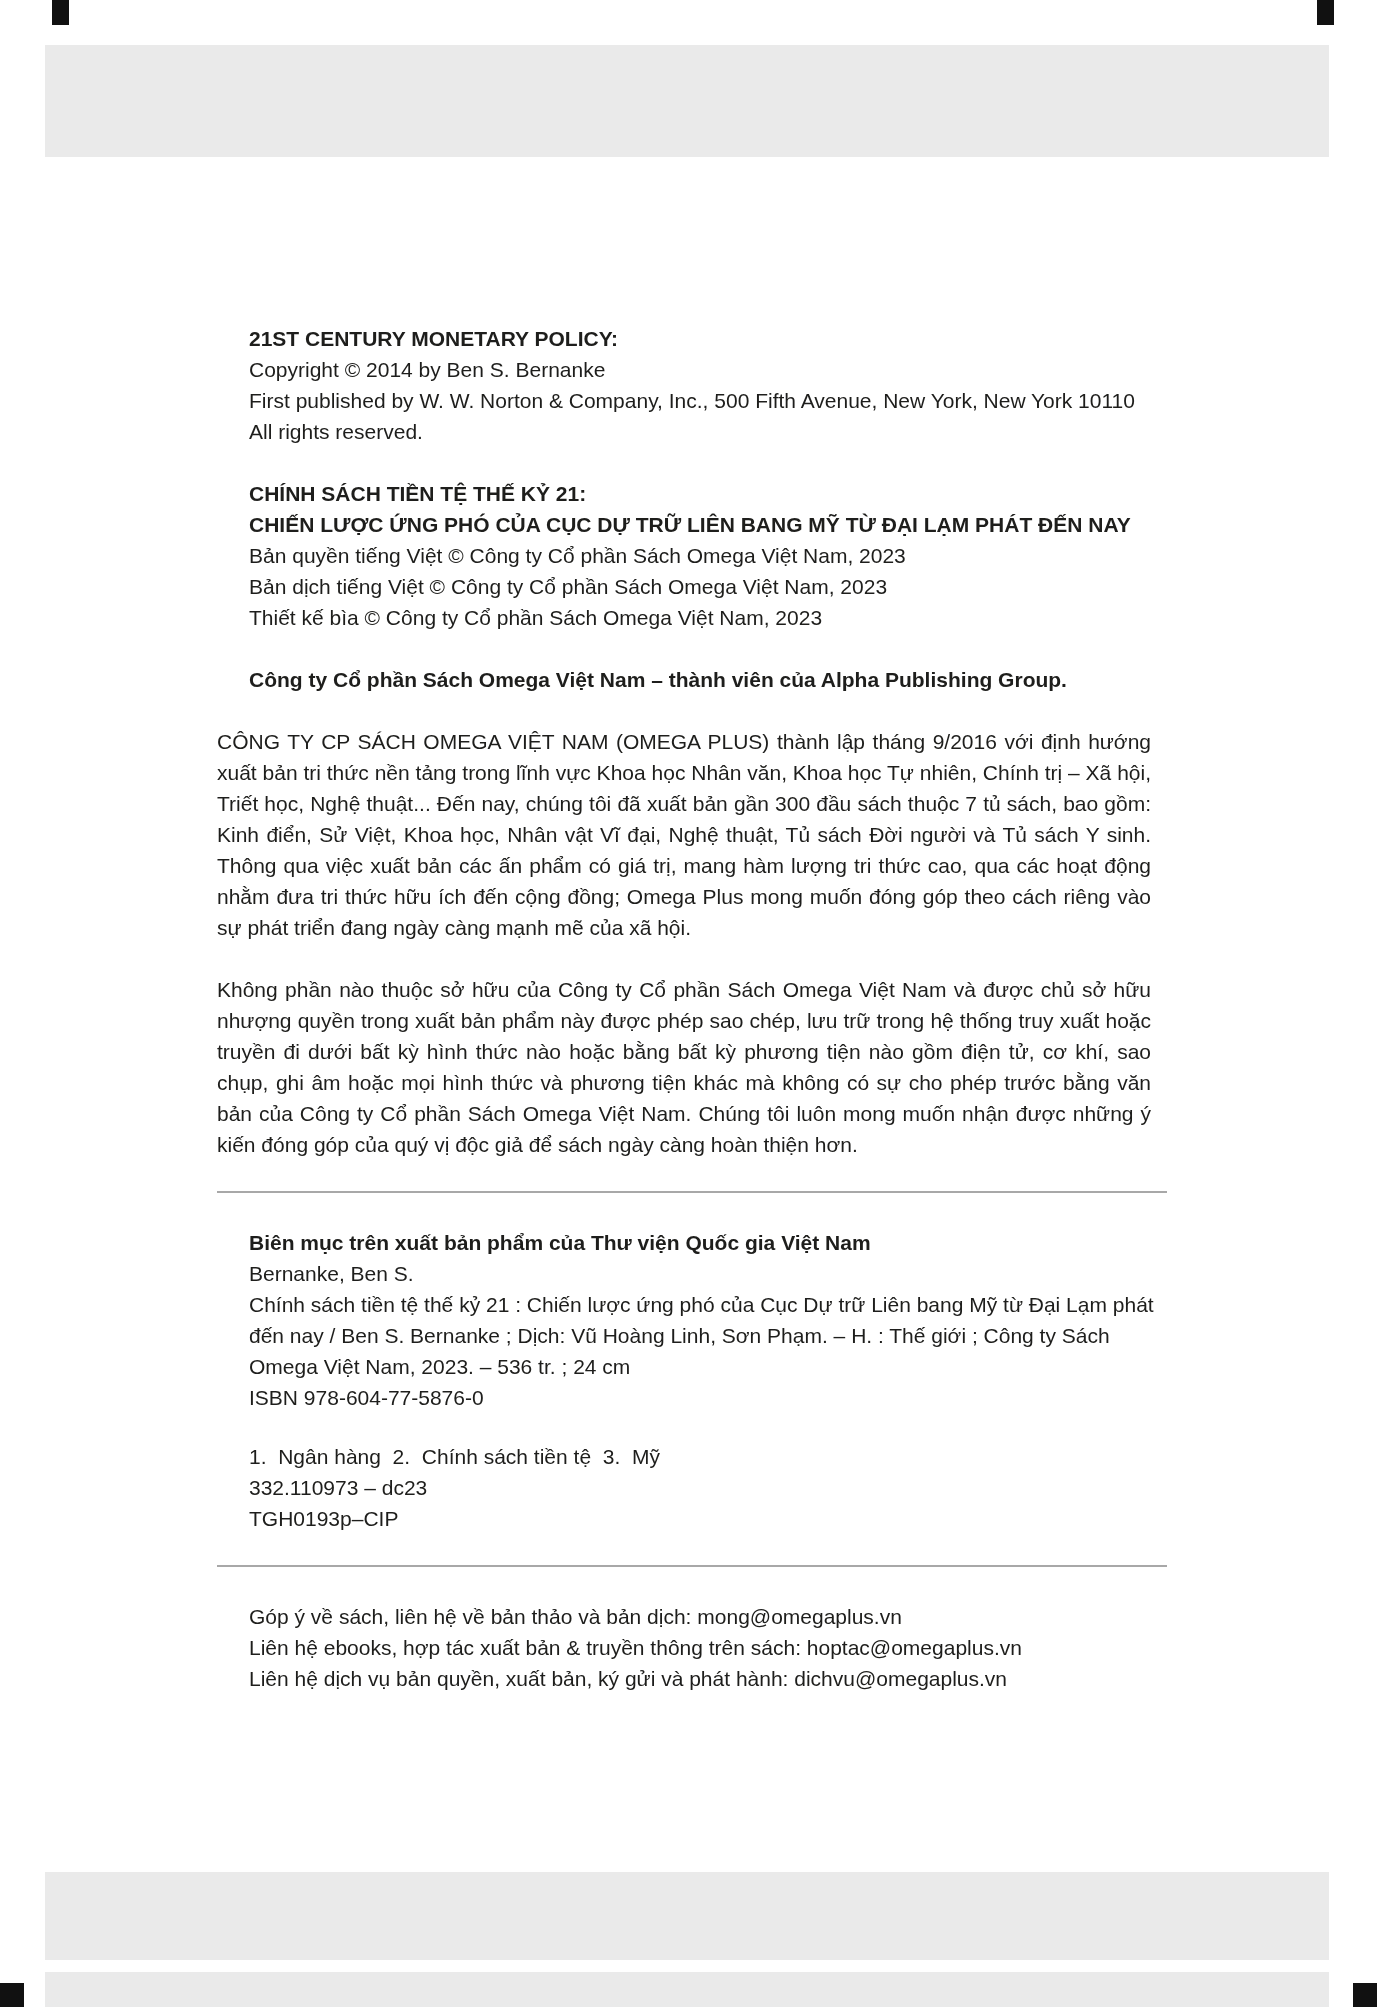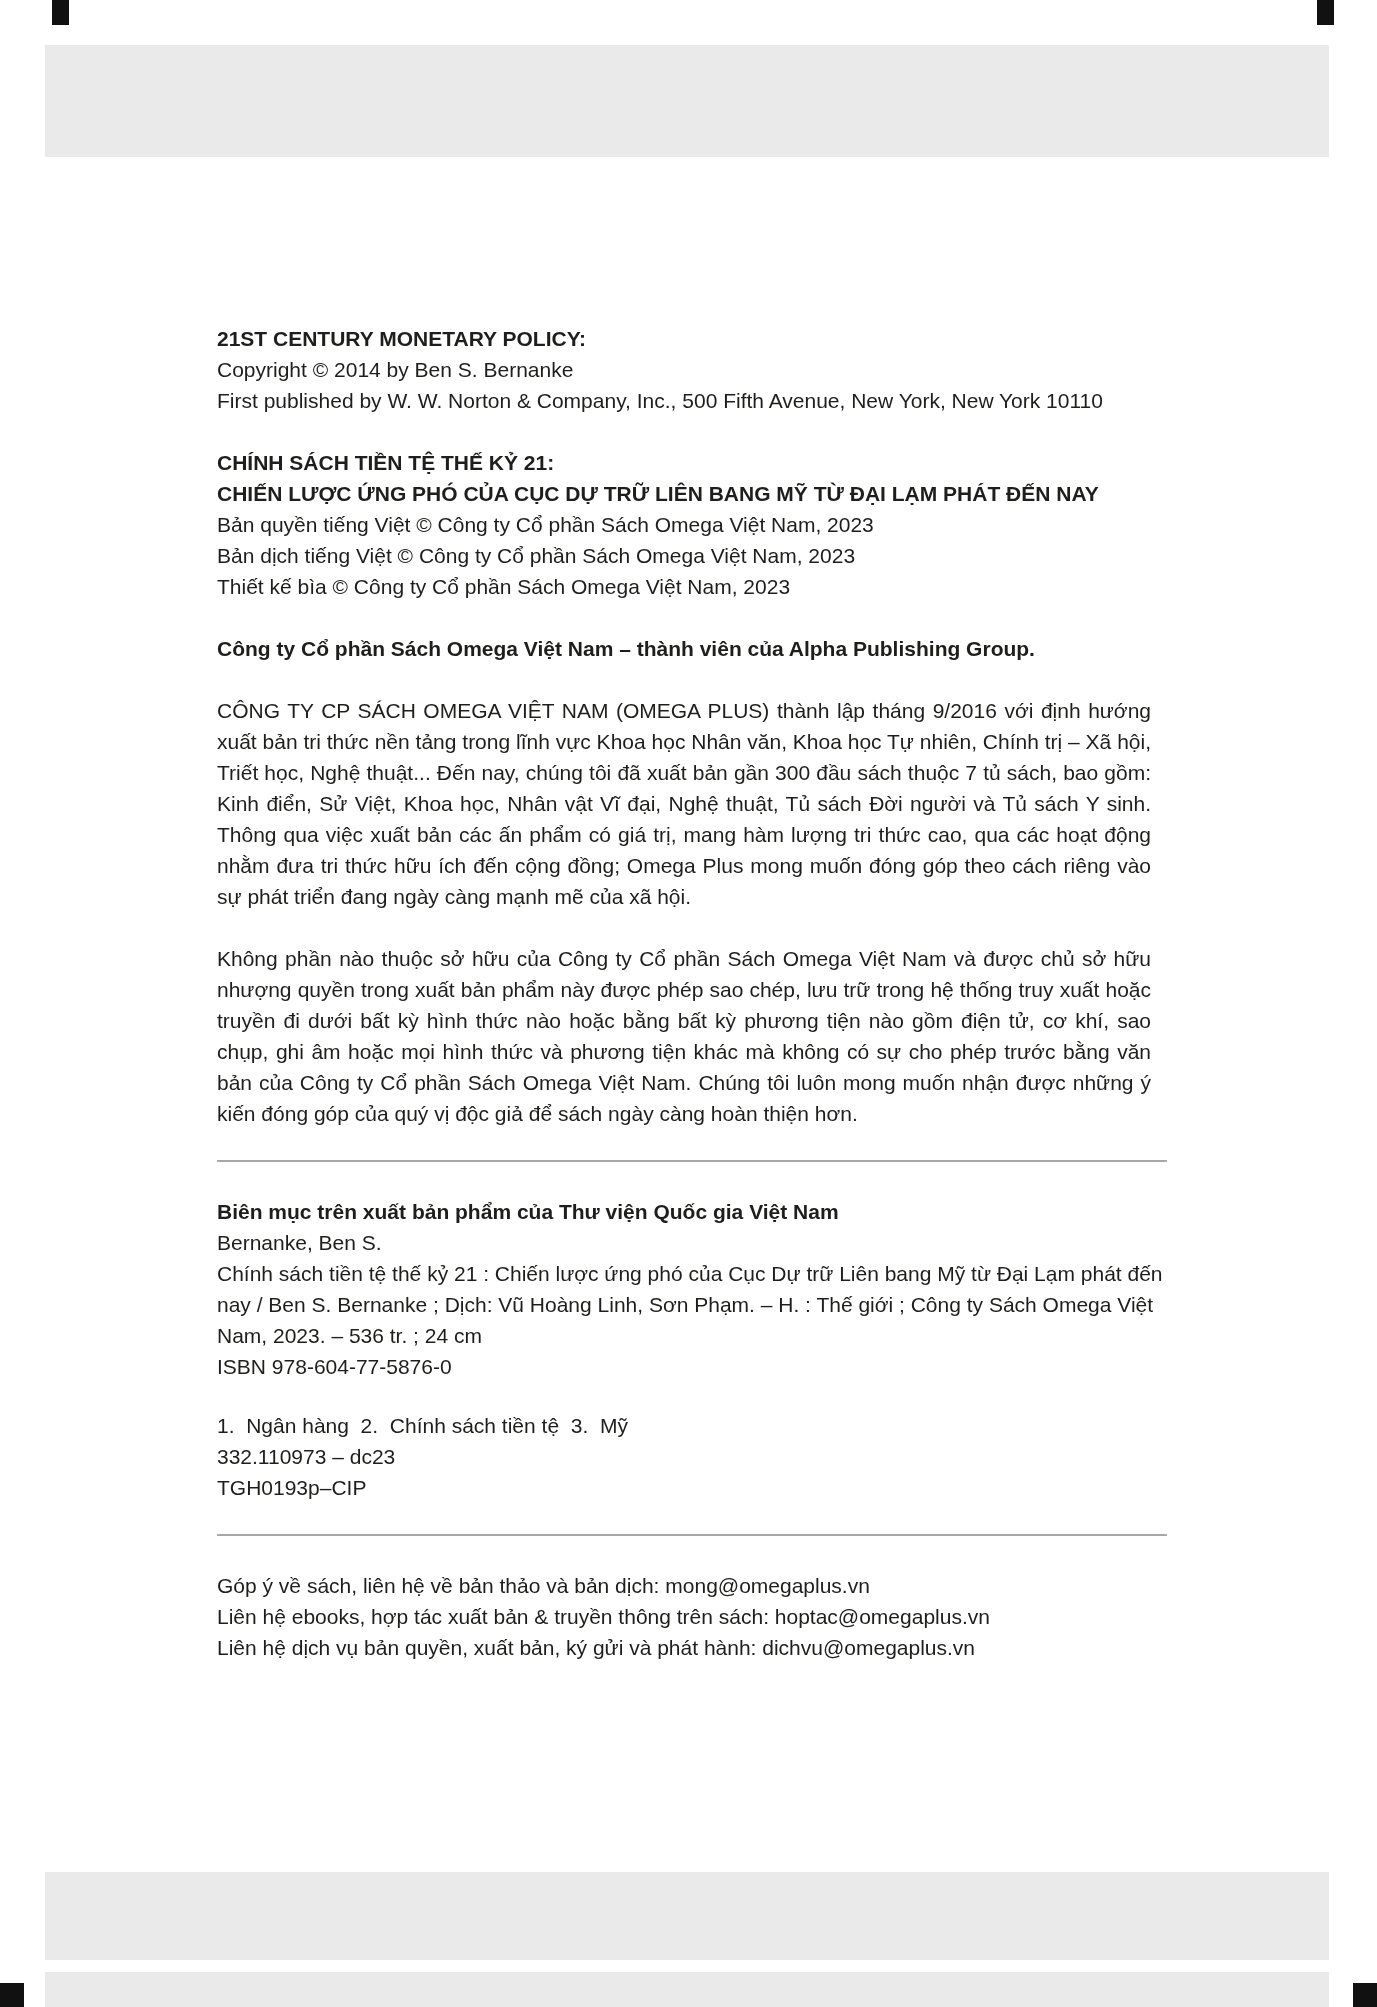--- a/index.html
+++ b/index.html
@@ -42,21 +42,21 @@
 
   .content {
     position: absolute;
     left: 217px;
     top: 323px;
     width: 950px;
     font-size: 21px;
     line-height: 31px;
   }
   .content section { margin: 0 0 31px 0; }
-  .line { white-space: normal; }
+  .line { white-space: normal; margin-left: 32px; }
   .b { font-weight: 700; }
   p.just {
     margin: 0 16px 31px 0;
     text-align: justify;
   }
   .rule {
     border: none;
     border-top: 2px solid #a8a8a8;
     margin: 26px 0 34px 0;
   }
@@ -75,20 +75,21 @@
   <div class="band band-bottom2"></div>
   <div class="corner-square corner-bl"></div>
   <div class="corner-square corner-br"></div>
 
   <div class="content">
 
     <section>
       <div class="line b">21ST CENTURY MONETARY POLICY:</div>
       <div class="line">Copyright © 2014 by Ben S. Bernanke</div>
       <div class="line">First published by W. W. Norton &amp; Company, Inc., 500 Fifth Avenue, New York, New York 10110</div>
+      <div class="line">All rights reserved.</div>
     </section>
 
     <section>
       <div class="line b">CHÍNH SÁCH TIỀN TỆ THẾ KỶ 21:</div>
       <div class="line b">CHIẾN LƯỢC ỨNG PHÓ CỦA CỤC DỰ TRỮ LIÊN BANG MỸ TỪ ĐẠI LẠM PHÁT ĐẾN NAY</div>
       <div class="line">Bản quyền tiếng Việt © Công ty Cổ phần Sách Omega Việt Nam, 2023</div>
       <div class="line">Bản dịch tiếng Việt © Công ty Cổ phần Sách Omega Việt Nam, 2023</div>
       <div class="line">Thiết kế bìa © Công ty Cổ phần Sách Omega Việt Nam, 2023</div>
     </section>
 

